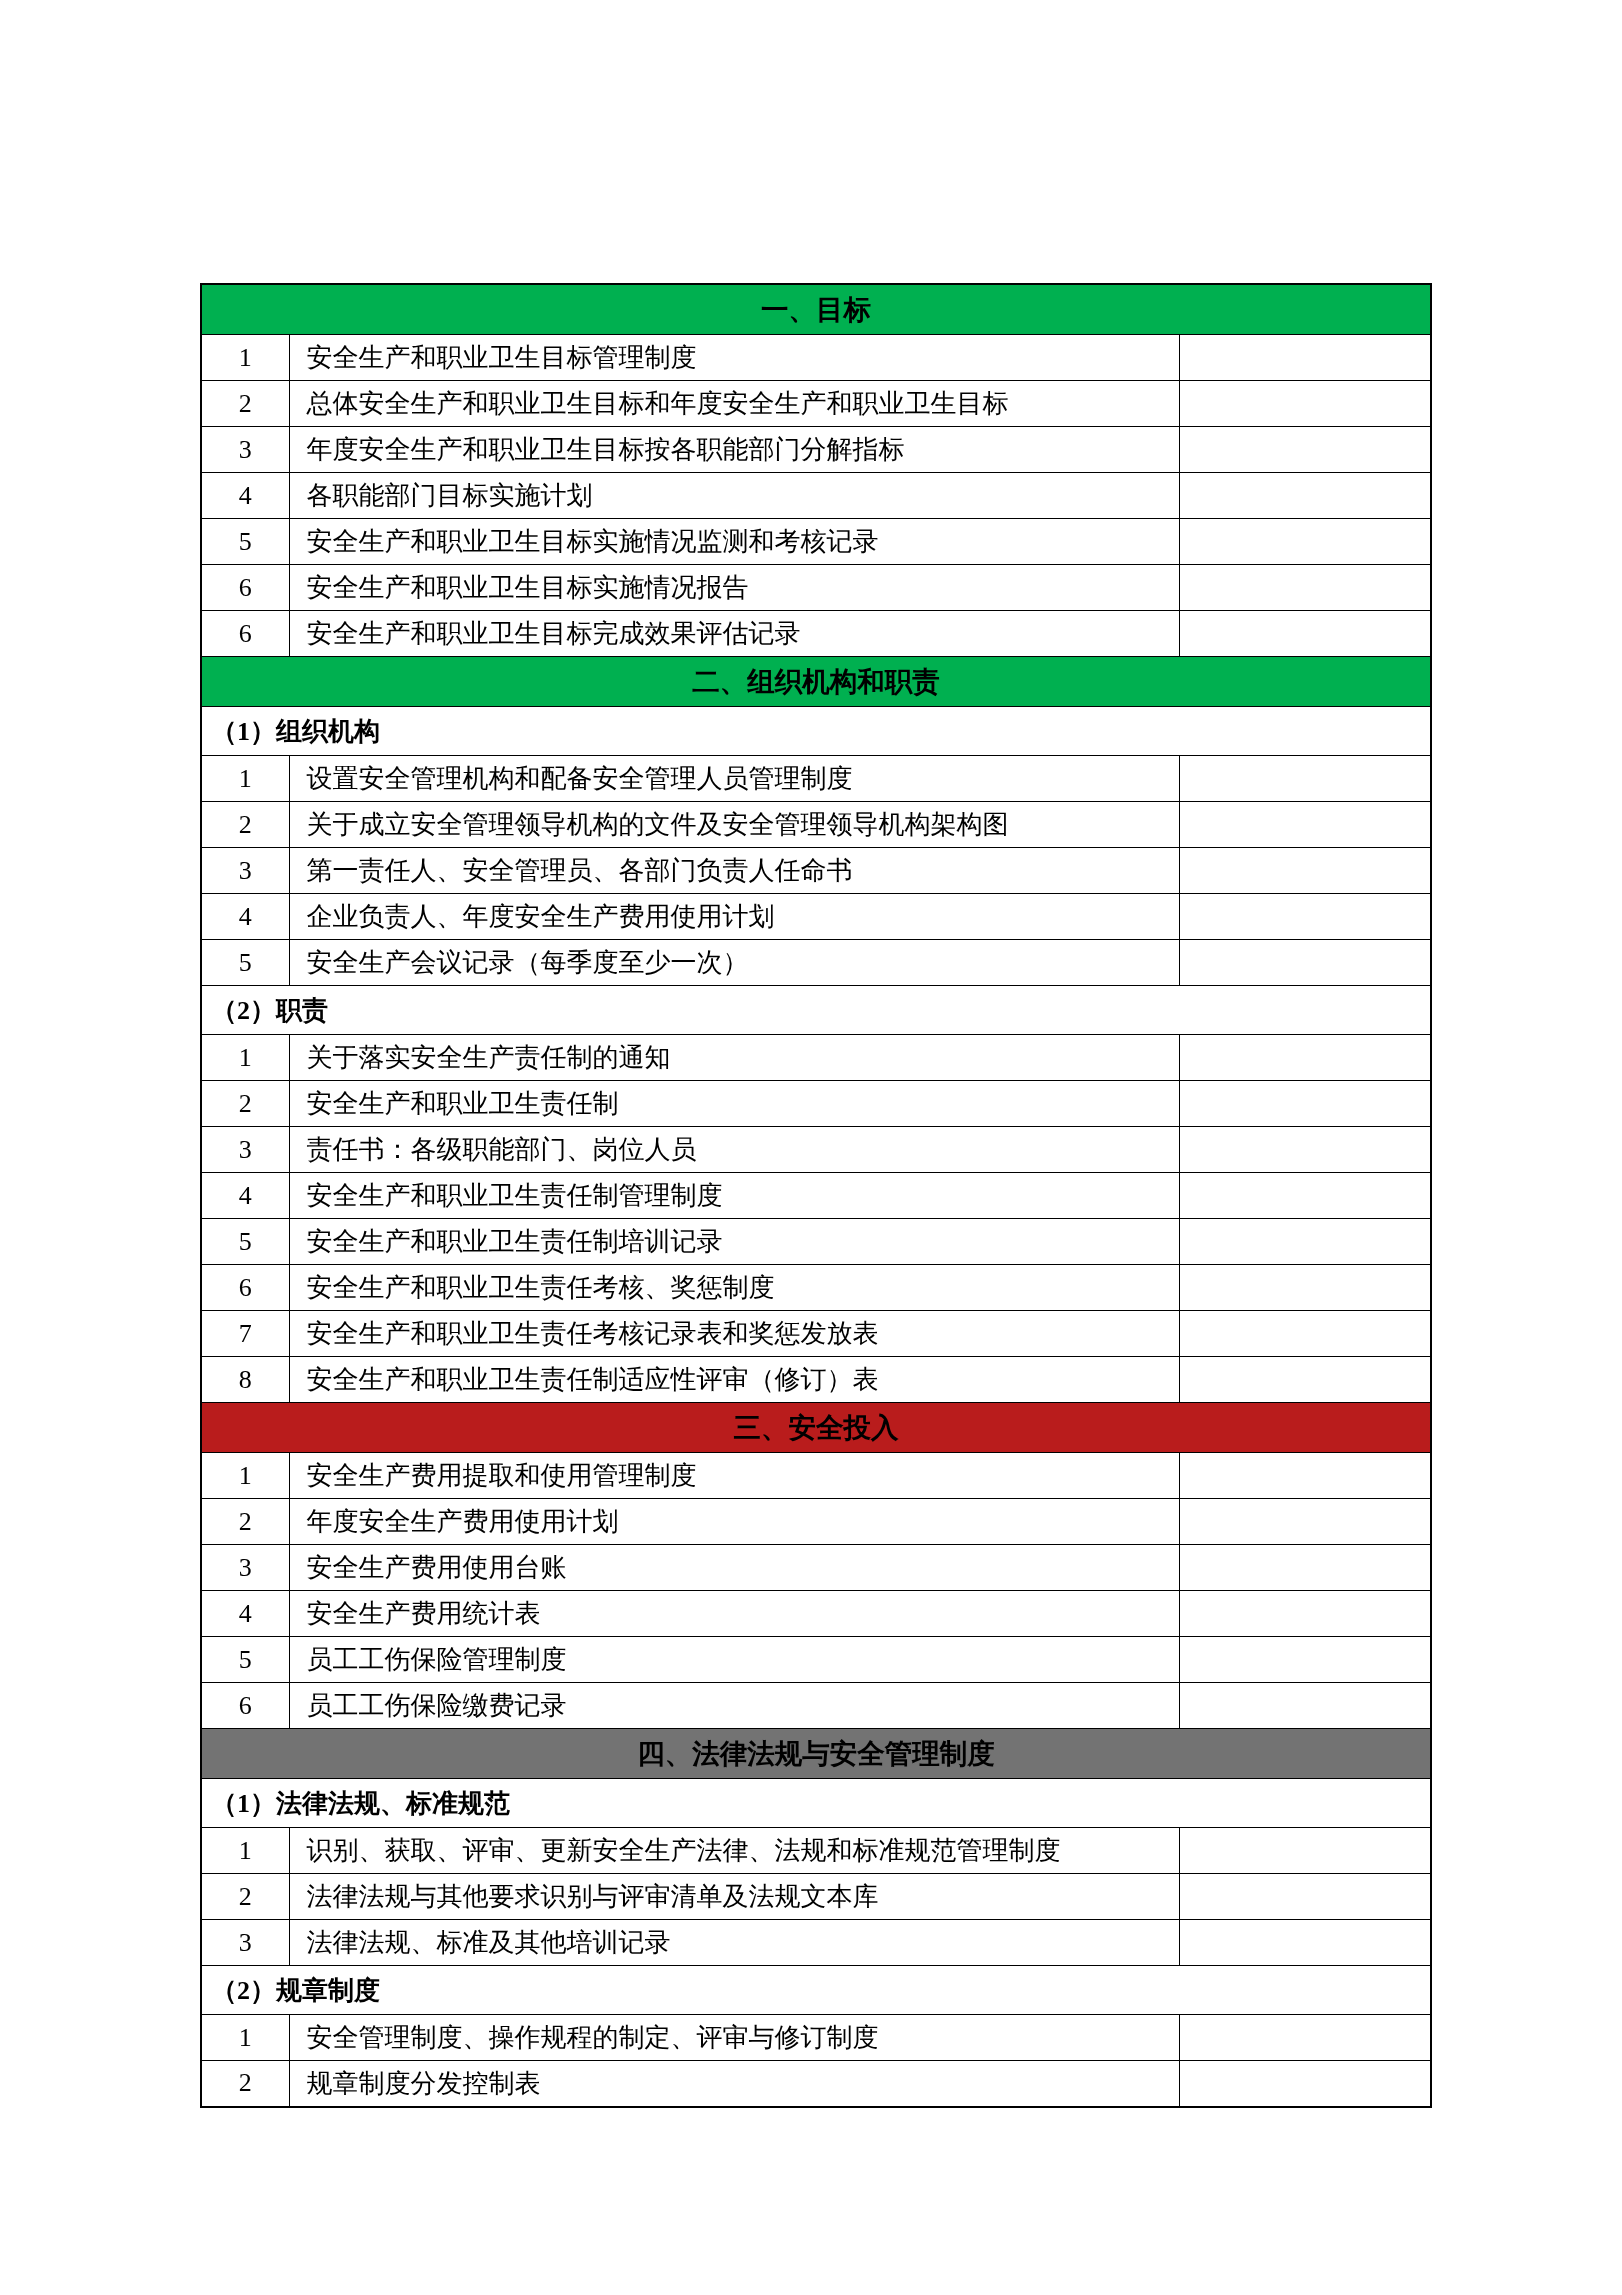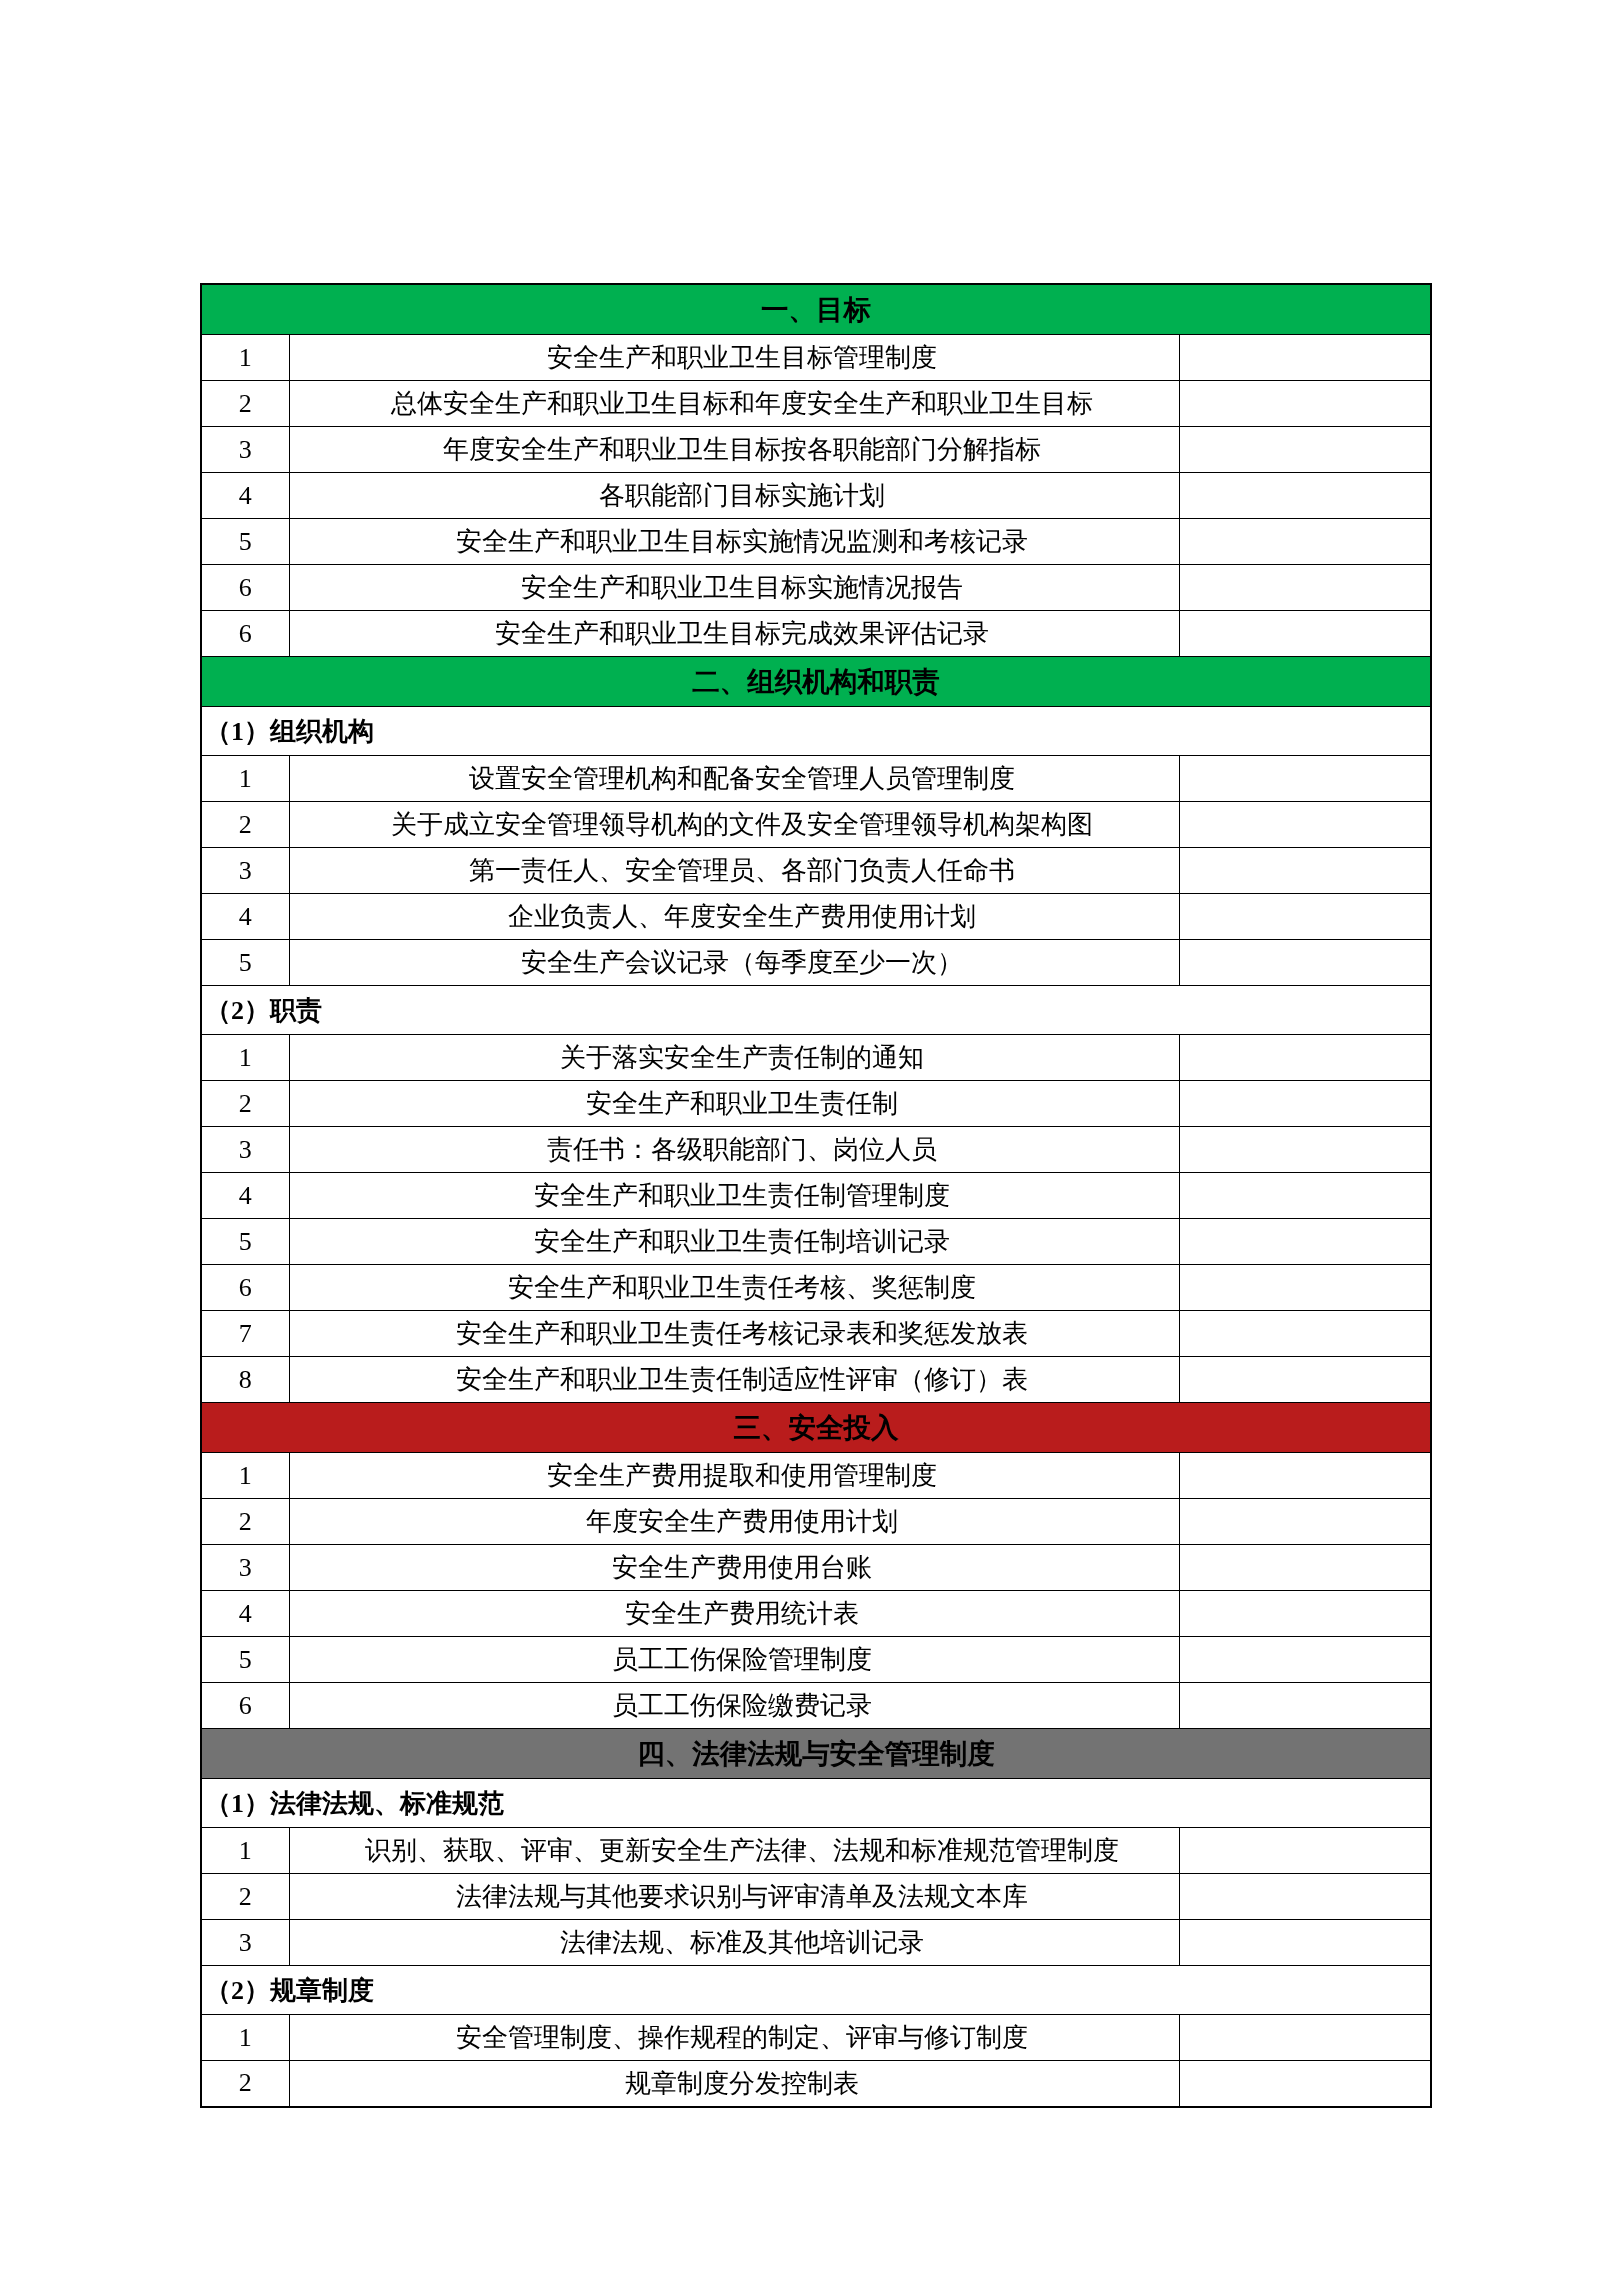--- a/index.html
+++ b/index.html
@@ -37,35 +37,34 @@
     height: 47px;
     text-align: center;
     font-weight: bold;
     font-size: 27.5px;
     color: #000000;
   }
   tr.subheader-row td {
     height: 46px;
     font-weight: bold;
     font-size: 26px;
-    padding-left: 3px;
+    padding-left: 9px;
     background: #ffffff;
   }
   tr.data-row {
     height: 46px;
   }
   td.num-cell {
     text-align: center;
     font-size: 26px;
   }
   td.text-cell {
     padding-left: 17px;
     font-size: 26px;
     white-space: nowrap;
-    text-align: center;
   }
   td.status-cell {
     background: #ffffff;
   }
 </style>
 </head>
 <body>
 
 <div class="page">
   <table class="checklist">

